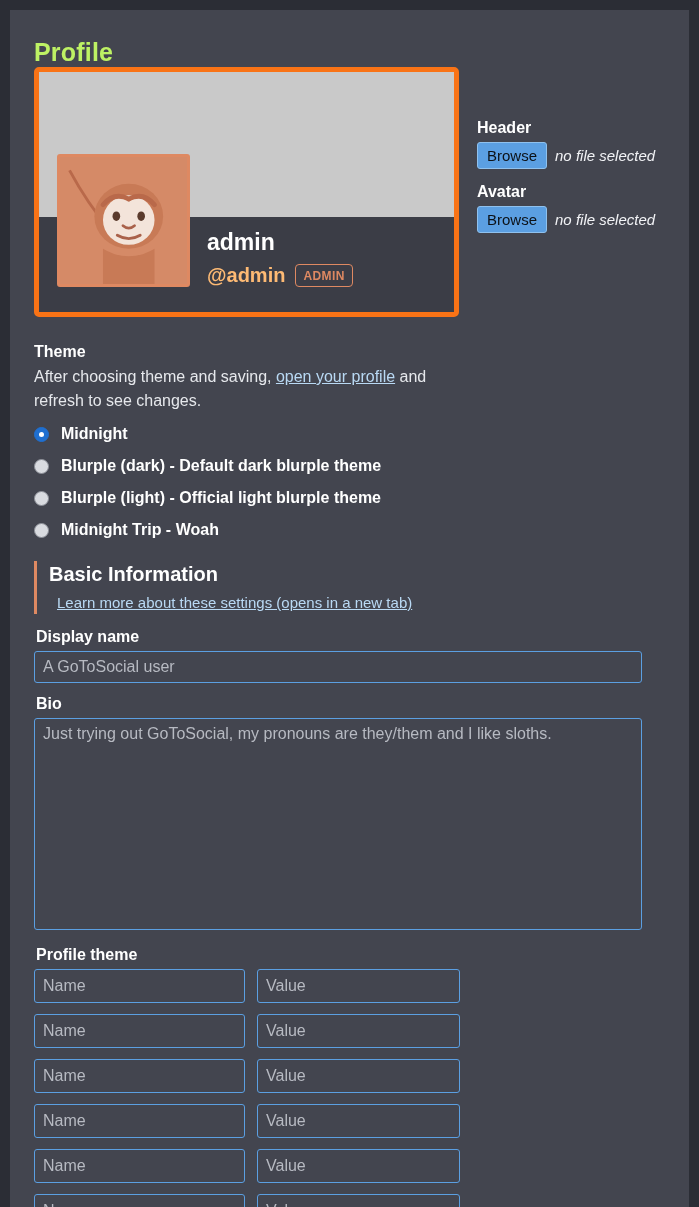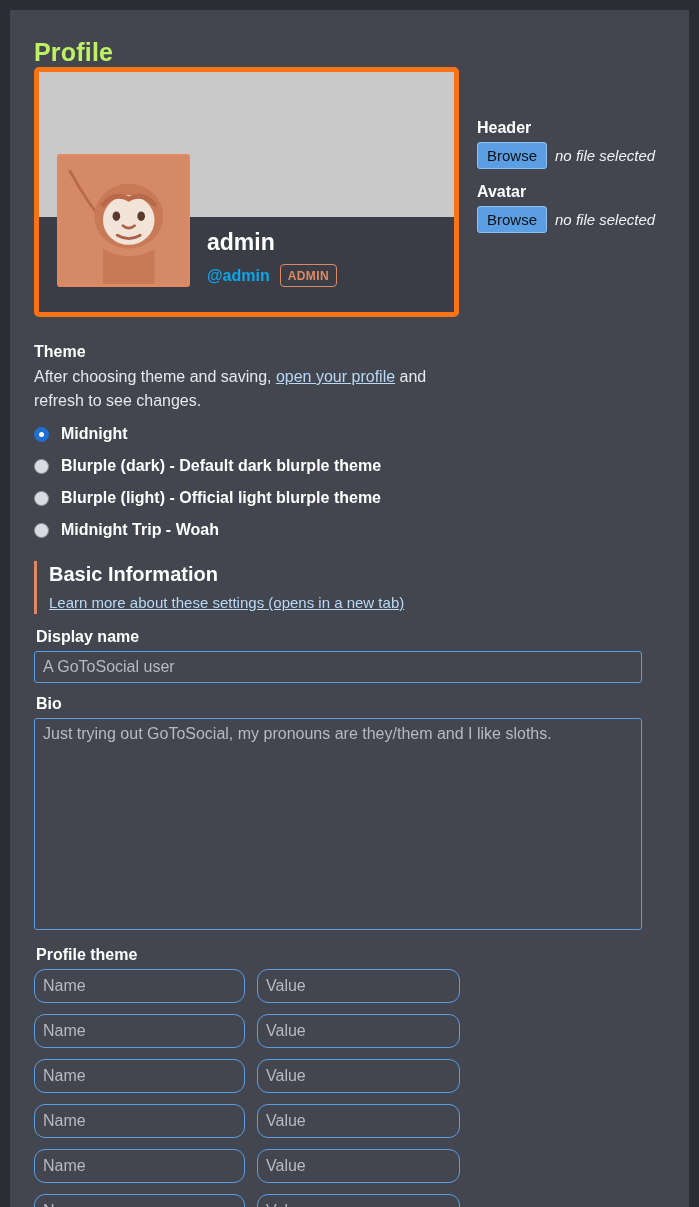--- a/index.html
+++ b/index.html
@@ -76,22 +76,22 @@
     top: 12px;
   }
   .display-name {
     color: #ffffff;
     font-size: 23px;
     font-weight: bold;
     margin: 0 0 8px 0;
   }
   .handle-row { display: flex; align-items: center; gap: 10px; }
   .handle {
-    color: #0ea5e9;
-    font-size: 16px;
+    color: #fdba74;
+    font-size: 20px;
     font-weight: bold;
   }
   .admin-badge {
     color: #de8962;
     border: 1px solid #de8962;
     border-radius: 4px;
     font-size: 12px;
     font-weight: bold;
     padding: 4px 7px 3px 7px;
     letter-spacing: 0.4px;
@@ -187,20 +187,21 @@
   .fieldset h2 {
     color: #ffffff;
     font-size: 20px;
     font-weight: bold;
     margin: 0 0 8px 0;
   }
   .fieldset a {
     color: #b9d9f4;
     font-size: 15px;
     text-decoration: underline;
+    margin-left: 8px;
   }
   .field-label {
     color: #ffffff;
     font-size: 16px;
     font-weight: bold;
     margin: 0 0 5px 2px;
   }
   .text-input {
     width: 608px;
     height: 32px;
@@ -235,21 +236,21 @@
   .pf-rows { margin-top: 4px; }
   .pf-row {
     display: flex;
     gap: 12px;
     margin-bottom: 11px;
   }
   .pf-input {
     height: 34px;
     background: #43454f;
     border: 1px solid #5b9fe2;
-    border-radius: 11px;
+    border-radius: 3px;
     color: #dfe1e6;
     font-size: 16px;
     padding: 4px 8px;
     font-family: "Liberation Sans", sans-serif;
     outline: none;
   }
   .pf-input.name { width: 211px; }
   .pf-input.value { width: 203px; }
   .pf-input::placeholder { color: #b7bac2; }
 </style>

